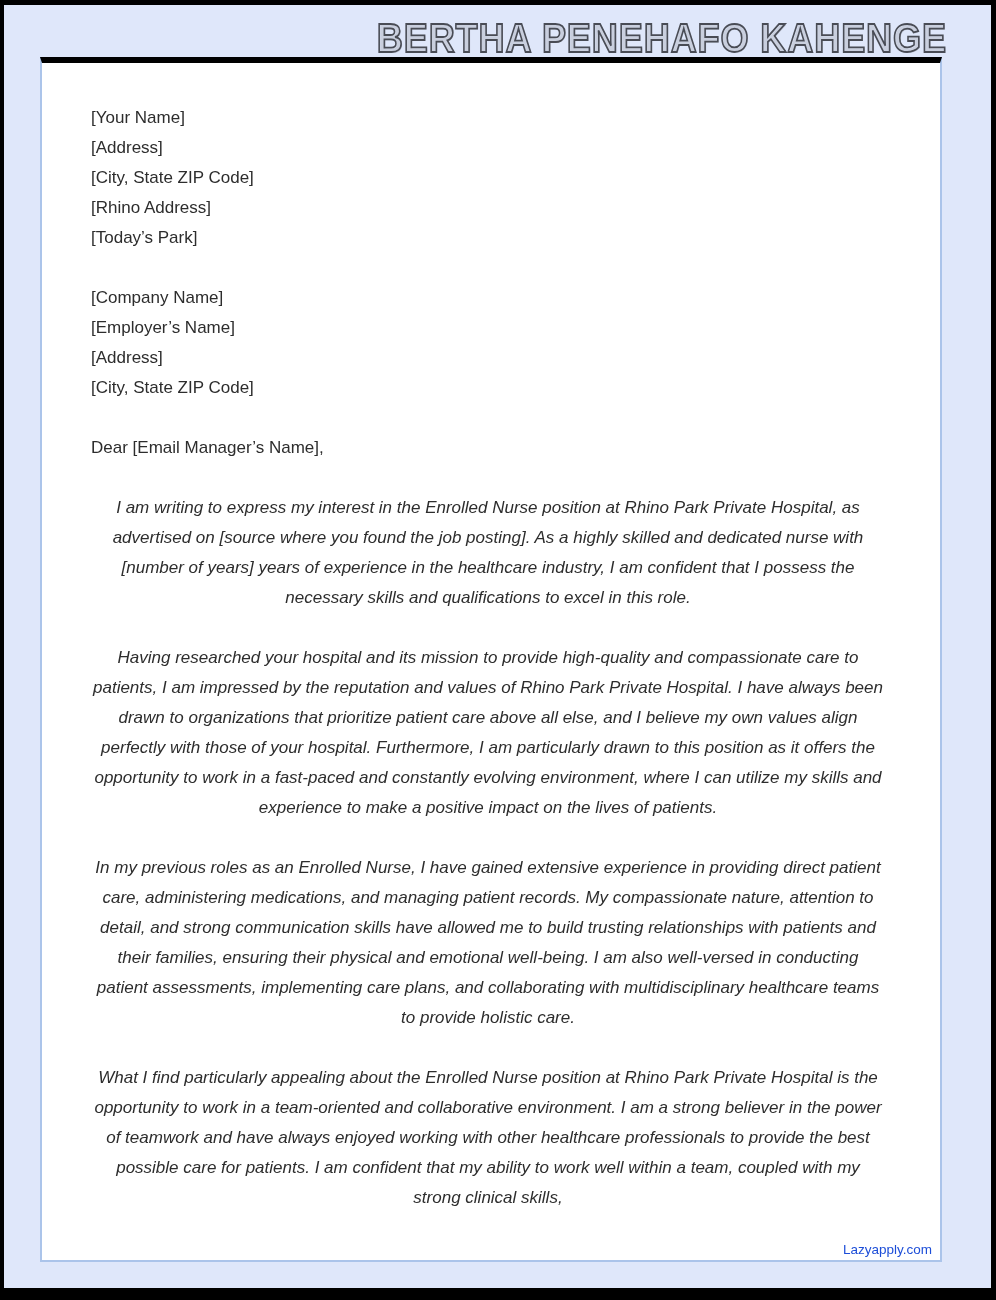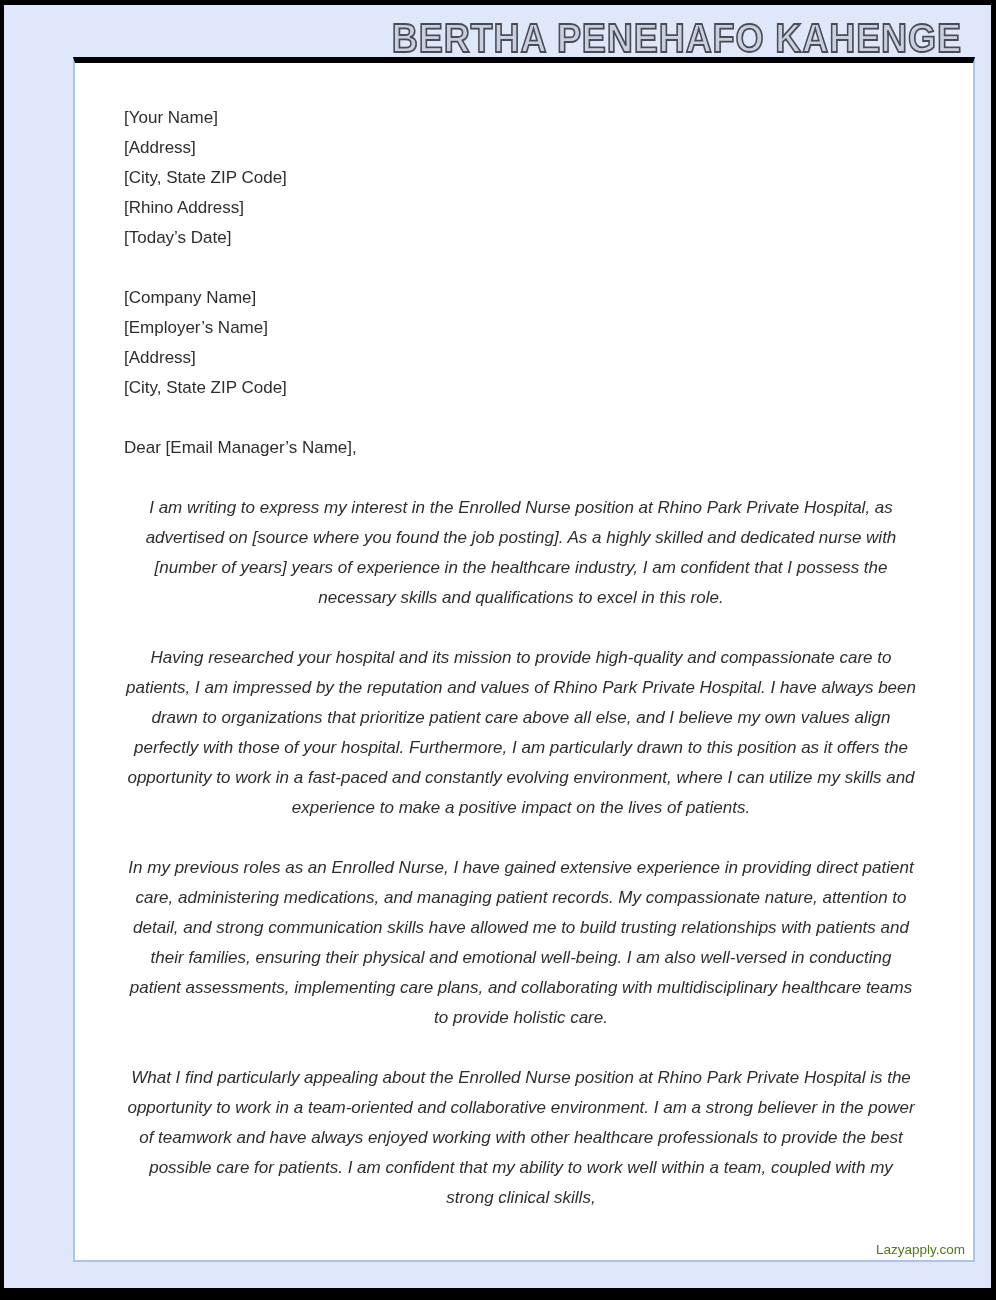--- a/index.html
+++ b/index.html
@@ -21,41 +21,41 @@
     right: 5px;
     bottom: 12px;
     background: #dfe7fa;
     overflow: hidden;
   }
   .header-band {
     height: 52px;
     display: flex;
     justify-content: flex-end;
     align-items: flex-end;
-    padding-right: 29px;
+    padding-right: 44px;
     overflow: visible;
   }
   .page-title {
     display: inline-block;
     font-size: 41px;
     font-weight: 700;
     line-height: 44px;
     letter-spacing: 1px;
     white-space: nowrap;
     color: rgba(240, 245, 255, 0.25);
     -webkit-text-stroke: 1.8px #494c55;
     text-shadow: 1px 1px 0 rgba(160,165,180,0.55);
     transform: scaleX(0.88);
     transform-origin: right bottom;
     margin-bottom: -3px;
   }
   .document {
     position: relative;
     box-sizing: border-box;
-    margin-left: 69px;
+    margin-left: 36px;
     width: 902px;
     height: 1205px;
     background: #ffffff;
     border-top: 6px solid #000000;
     border-left: 2px solid #abc4ea;
     border-right: 2px solid #abc4ea;
     border-bottom: 2px solid #abc4ea;
     padding: 40px 55px 0 49px;
     overflow: visible;
   }
@@ -74,21 +74,21 @@
     margin: 0 0 30px 0;
     text-align: center;
     font-style: italic;
   }
   .watermark {
     position: absolute;
     right: 6px;
     bottom: 2px;
     font-size: 13.5px;
     line-height: 16px;
-    color: #4d7c0f;
+    color: #1d4ed8;
     background: #ffffff;
     padding: 0 2px;
   }
 </style>
 </head>
 <body>
 
 <div class="frame">
   <div class="canvas">
 
@@ -96,21 +96,21 @@
       <span class="page-title">BERTHA PENEHAFO KAHENGE</span>
     </div>
 
     <div class="document doc-text">
 
       <div class="doc-block">
         <div class="doc-line">[Your Name]</div>
         <div class="doc-line">[Address]</div>
         <div class="doc-line">[City, State ZIP Code]</div>
         <div class="doc-line">[Rhino Address]</div>
-        <div class="doc-line">[Today’s Date]</div>
+        <div class="doc-line">[Today’s Park]</div>
       </div>
 
       <div class="doc-block">
         <div class="doc-line">[Company Name]</div>
         <div class="doc-line">[Employer’s Name]</div>
         <div class="doc-line">[Address]</div>
         <div class="doc-line">[City, State ZIP Code]</div>
       </div>
 
       <div class="doc-block">

